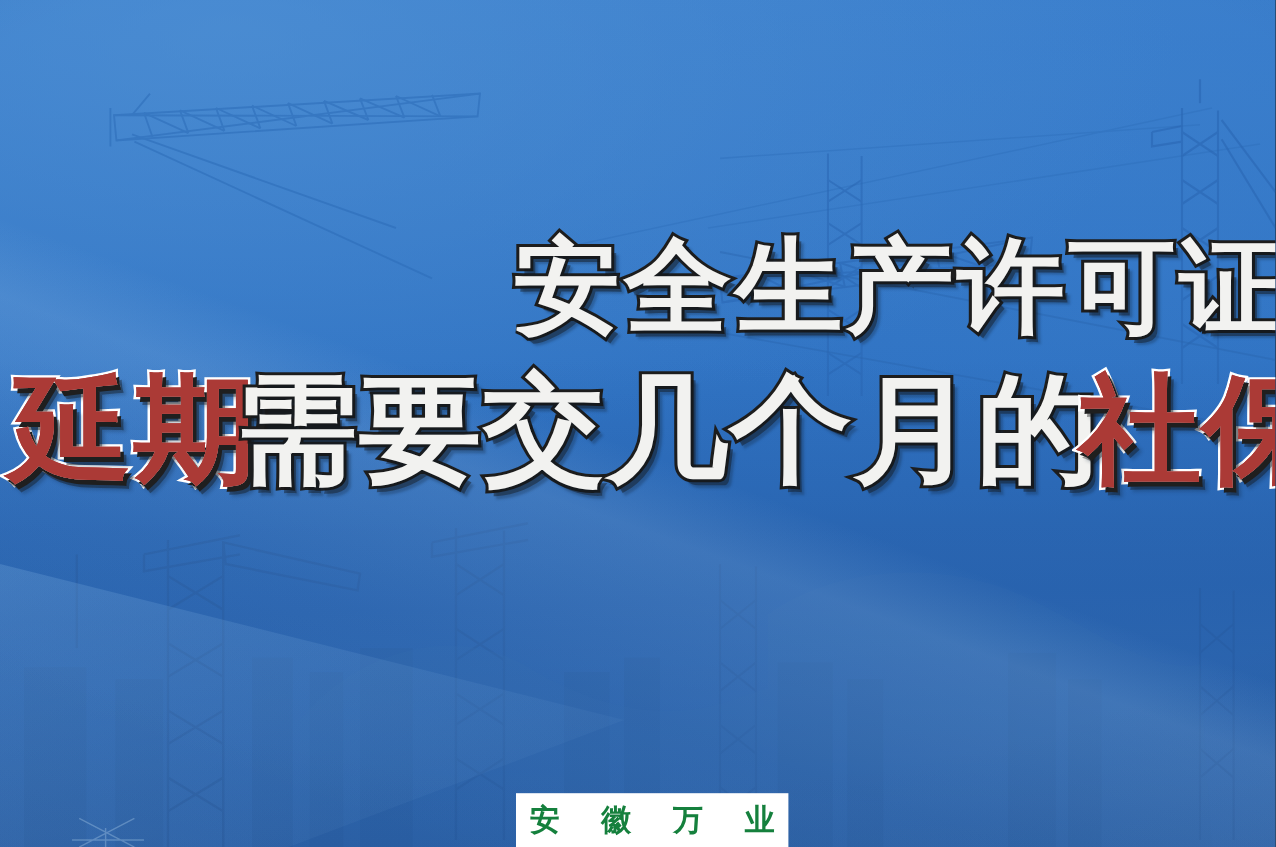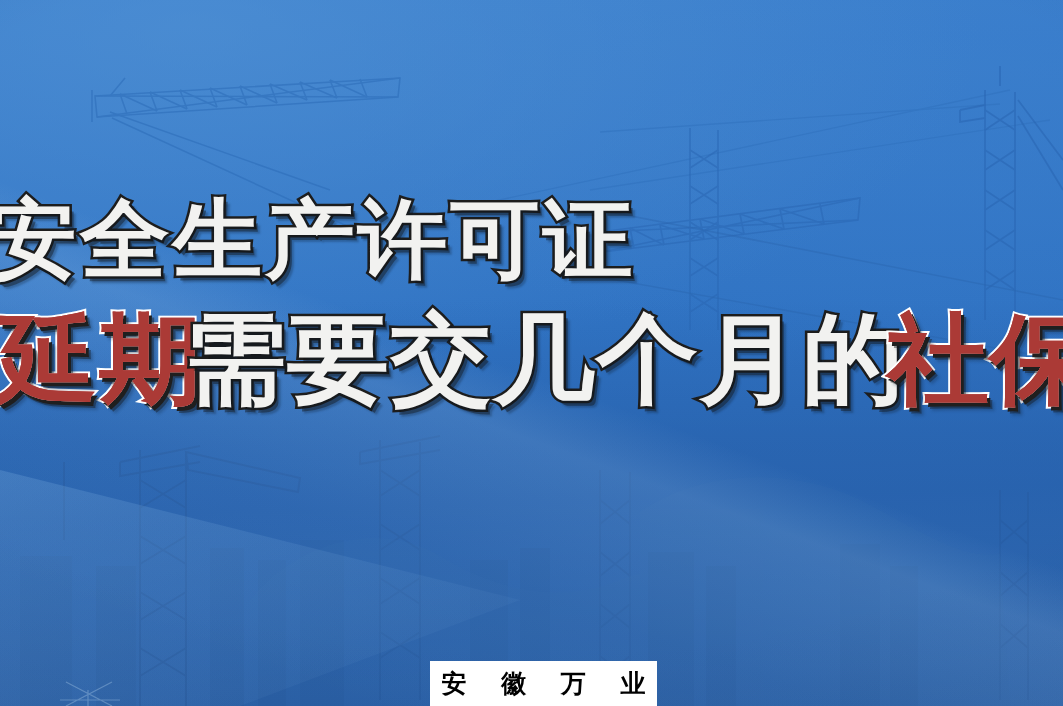--- a/index.html
+++ b/index.html
@@ -41,24 +41,24 @@
     position: absolute;
     inset: 0;
     width: 100%;
     height: 100%;
     pointer-events: none;
   }
 
   
   .headline {
     position: absolute;
-    left: 0;
+    left: 12px;
     right: 0;
     top: 196px;
-    text-align: left;
+    text-align: right;
     user-select: none;
   }
   .line {
     white-space: nowrap;
     font-weight: 700;
     line-height: 1.0;
     font-family: "DejaVu Sans", "Liberation Sans", sans-serif;
   }
   .line1 {
     font-size: 86px;
@@ -114,21 +114,21 @@
     height: 45px;
     background: #ffffff;
     display: flex;
     align-items: center;
     justify-content: center;
   }
   .badge-text {
     font-family: "DejaVu Sans", "Liberation Sans", sans-serif;
     font-size: 25px;
     font-weight: 700;
-    color: #000000;
+    color: #15803d;
     letter-spacing: 13px;
     text-indent: 13px;
     white-space: nowrap;
   }
 </style>
 </head>
 <body>
 
 <div id="poster">
 

